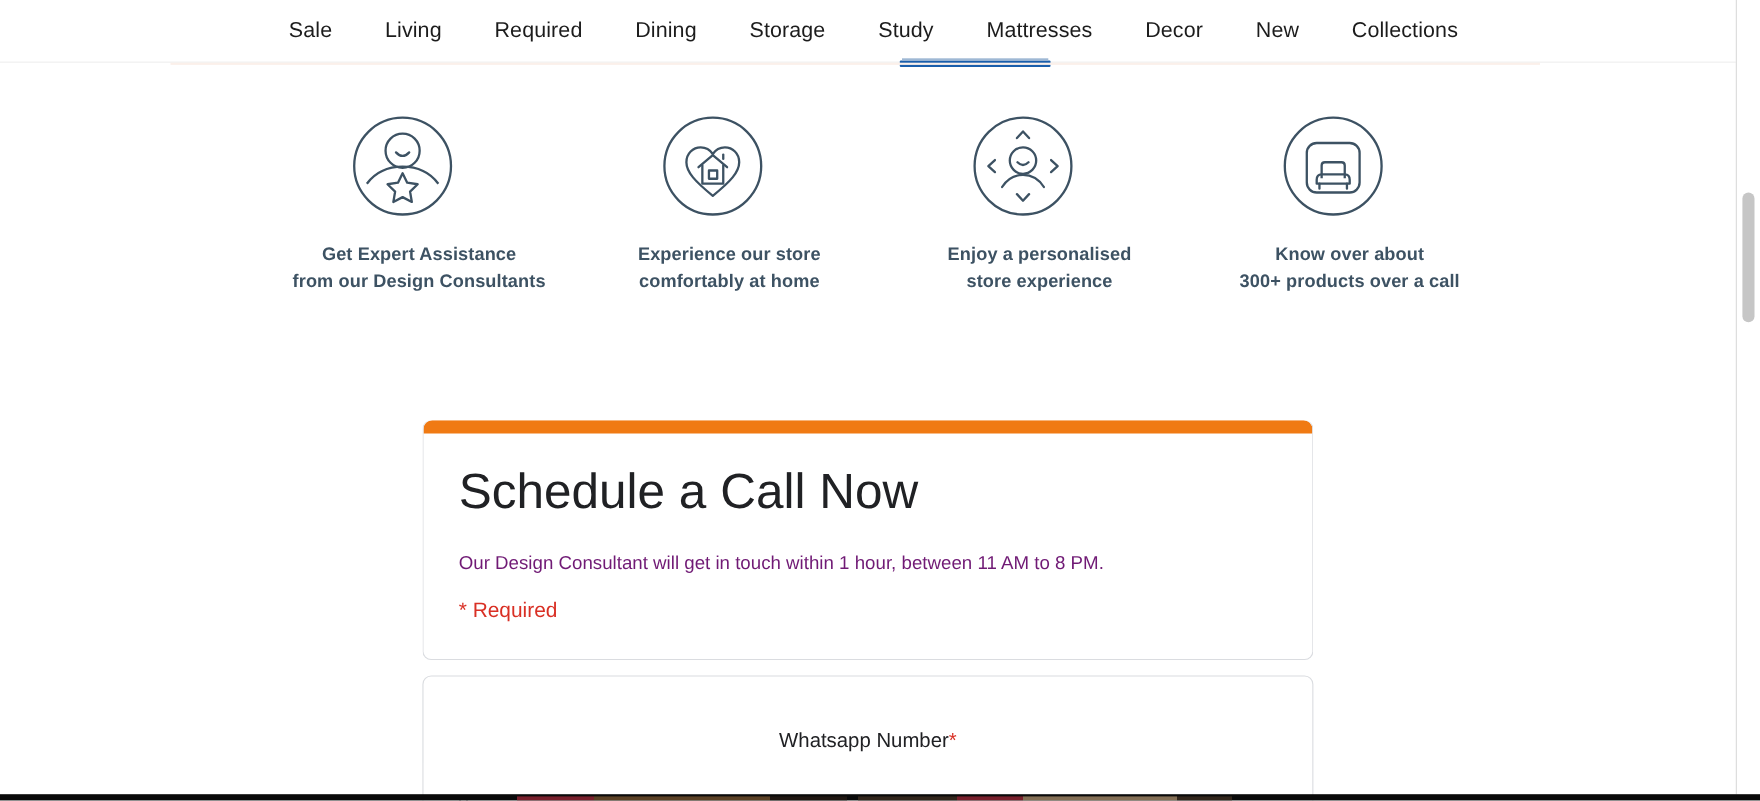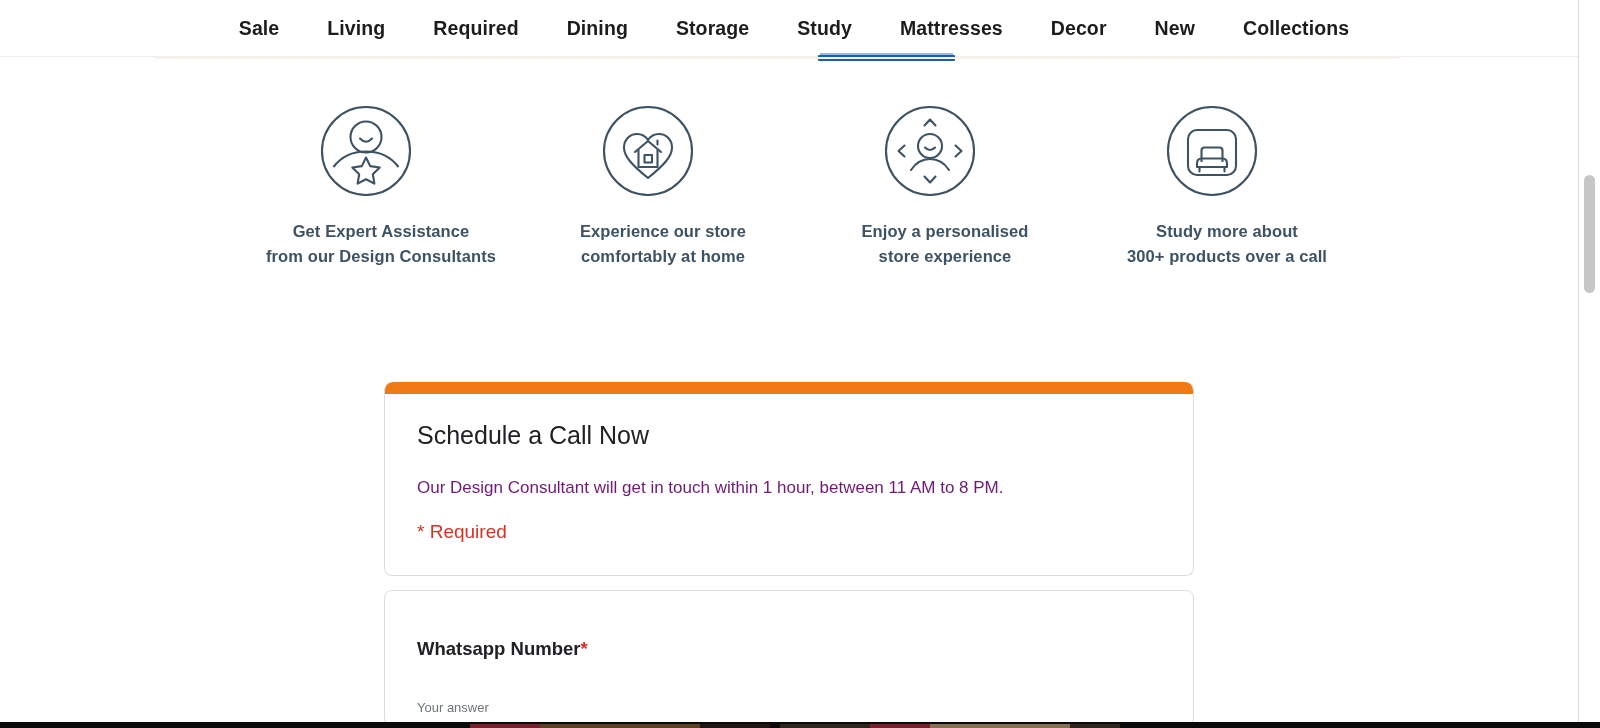--- a/index.html
+++ b/index.html
@@ -29,21 +29,21 @@
     justify-content: center;
   }
   .nav-inner {
     display: flex;
     align-items: center;
     gap: 0px;
     padding-left: 10px;
   }
   .nav-item {
     font-size: 19.5px;
-    font-weight: 700;
+    font-weight: 400;
     color: #1c1c1c;
     letter-spacing: 0.1px;
     white-space: nowrap;
     padding: 0 24px;
     line-height: 56px;
     cursor: pointer;
   }
   .nav-underline {
     position: absolute;
     left: 818px;
@@ -125,21 +125,21 @@
   .orange-bar {
     height: 12px;
     width: 100%;
     background: #f07a13;
     border-radius: 8px 8px 0 0;
   }
   .header-body {
     padding: 26px 32px 30px 32px;
   }
   .form-title {
-    font-size: 25px;
+    font-size: 45px;
     font-weight: 400;
     color: #202124;
     line-height: 1.2;
     letter-spacing: 0px;
     margin: 0 0 26px 0;
   }
   .form-desc {
     font-size: 17px;
     font-weight: 400;
     color: #701a75;
@@ -157,24 +157,25 @@
     width: 810px;
     background: #ffffff;
     border: 1px solid #dadce0;
     border-radius: 8px;
     padding: 26px 32px 24px 32px;
     height: 136px;
     overflow: hidden;
   }
   .question-title {
     font-size: 18.5px;
-    font-weight: 700;
+    font-weight: 400;
     color: #202124;
     line-height: 1.35;
     margin: 20px 0 0 0;
+    text-align: center;
   }
   .req-star {
     color: #d93025;
     font-size: 18.5px;
   }
   .answer-placeholder {
     margin-top: 38px;
     font-size: 13px;
     color: #70757a;
   }
@@ -292,21 +293,21 @@
       <div class="feature-icon">
         <svg width="92" height="92" viewBox="0 0 92 92" fill="none" stroke="#3d5263" stroke-width="2.1">
           <circle cx="46" cy="46" r="44"></circle>
           <rect x="22" y="25" width="48" height="45" rx="9"></rect>
           <path d="M35.5 57 V45.5 q0 -3 3 -3 H53.5 q3 0 3 3 V57" stroke-linejoin="round"></path>
           <path d="M31 58.5 q0 -5 4.5 -5 H56.5 q4.5 0 4.5 5 V62 H31 Z" stroke-linejoin="round"></path>
           <path d="M33.5 62 V66.5 M58.5 62 V66.5" stroke-linecap="round"></path>
         </svg>
       </div>
       <div class="feature-label">
-        <span class="ln">Study more about</span>
+        <span class="ln">Know over about</span>
         <span class="ln">300+ products over a call</span>
       </div>
     </div>
 
   </section>
 
   <section class="form-wrap">
 
     <div class="form-card header-card">
       <div class="orange-bar"></div>

